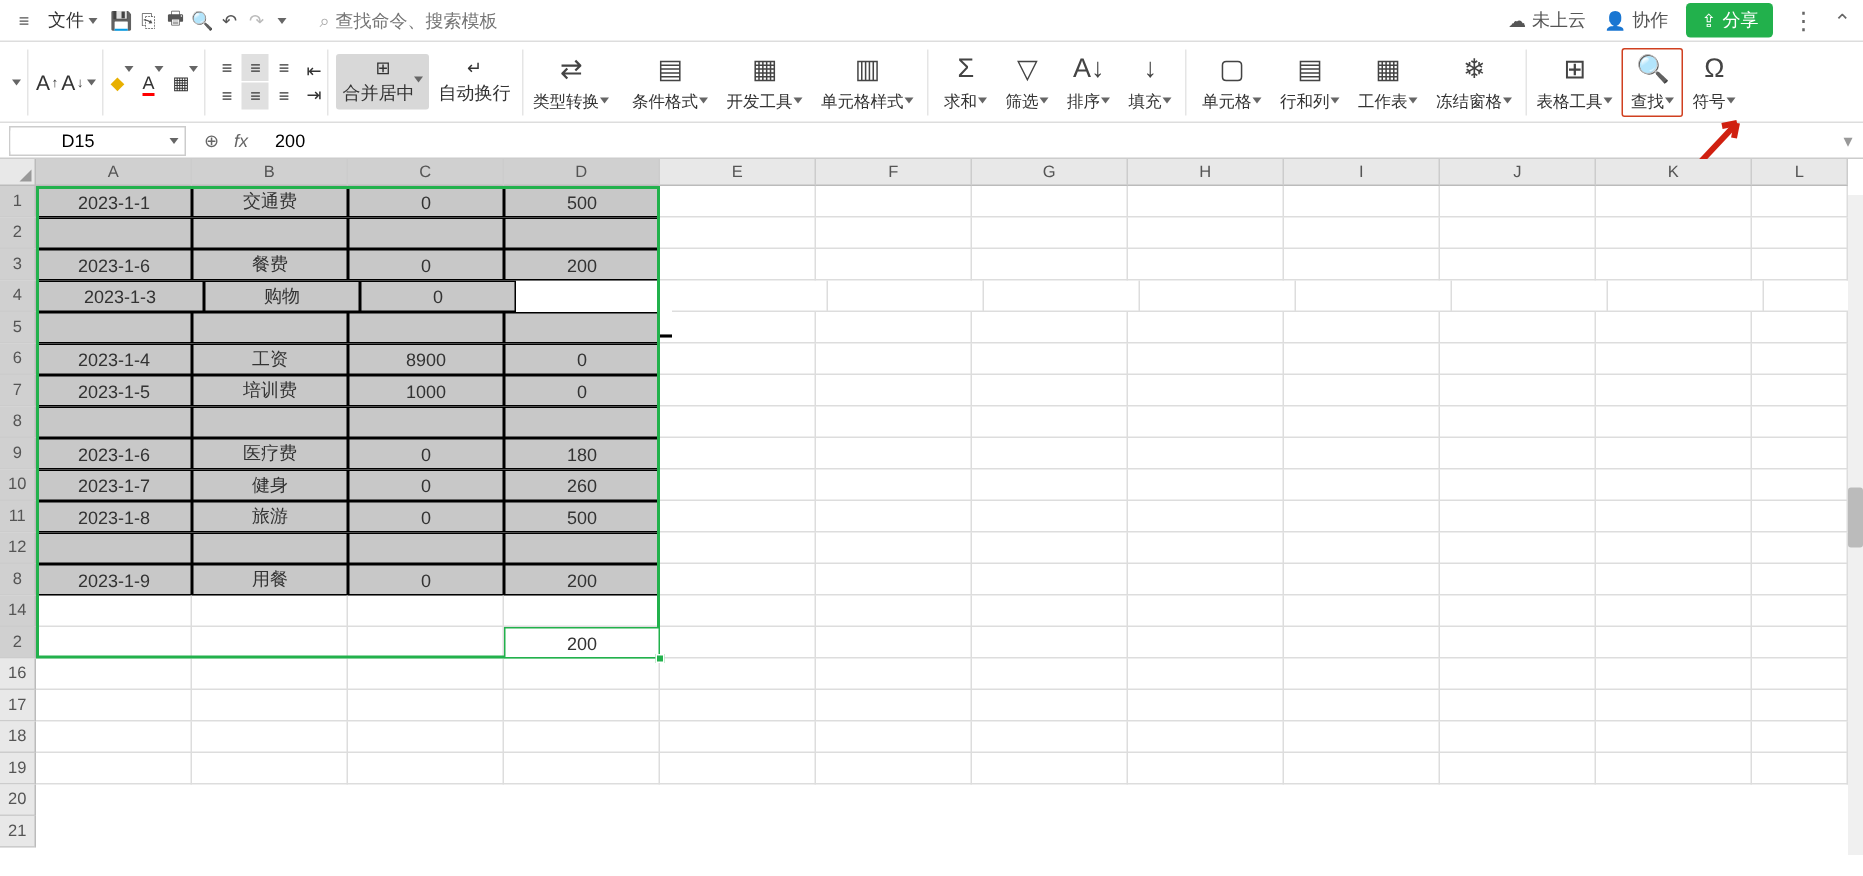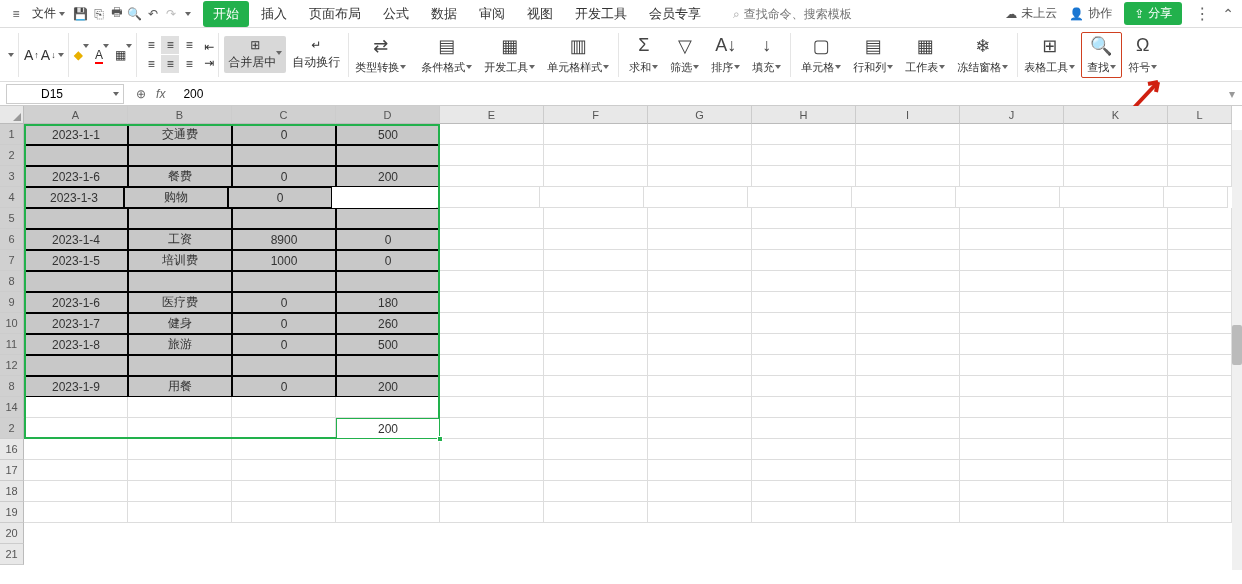--- a/index.html
+++ b/index.html
@@ -74,31 +74,20 @@
     <span>文件</span>
     <span class="caret"></span>
   </div>
   <span class="icon-sm">💾</span>
   <span class="icon-sm">⎘</span>
   <span class="icon-sm">🖶</span>
   <span class="icon-sm">🔍</span>
   <span class="icon-sm">↶</span>
   <span class="icon-sm" style="color:#bbb">↷</span>
   <span class="caret" style="margin-left:4px"></span>
-  <div class="tabs" id="tabs">
-      <div class="tab active">开始</div>
-      <div class="tab">插入</div>
-      <div class="tab">页面布局</div>
-      <div class="tab">公式</div>
-      <div class="tab">数据</div>
-      <div class="tab">审阅</div>
-      <div class="tab">视图</div>
-      <div class="tab">开发工具</div>
-      <div class="tab">会员专享</div>
-    </div>
   <div class="search-box">
     <span>⌕</span>
     <input placeholder="查找命令、搜索模板" style="">
   </div>
   <div class="right-top">
     <div class="cloud-btn">
         <span>☁</span>
         <span>未上云</span>
       </div>
     <div class="cloud-btn">
@@ -369,21 +358,21 @@
           <div class="cell" style="width: 104px;"></div>
           <div class="cell" style="width: 104px;"></div>
           <div class="cell" style="width: 104px;"></div>
           <div class="cell" style="width: 104px;"></div>
           <div class="cell" style="width: 104px;"></div>
           <div class="cell" style="width: 104px;"></div>
           <div class="cell" style="width: 104px;"></div>
           <div class="cell" style="width: 64px;"></div>
         </div>
         <div class="cell-row">
-          <div class="cell data-cell" style="width: 100px;">2023-1-3</div>
+          <div class="cell data-cell" style="width: 112px;">2023-1-3</div>
           <div class="cell data-cell" style="width: 104px;">购物</div>
           <div class="cell data-cell" style="width: 104px;">0</div>
           <div class="cell data-cell" style="width: 104px; margin-top: 36px;">800</div>
           <div class="cell" style="width: 104px;"></div>
           <div class="cell" style="width: 104px;"></div>
           <div class="cell" style="width: 104px;"></div>
           <div class="cell" style="width: 104px;"></div>
           <div class="cell" style="width: 104px;"></div>
           <div class="cell" style="width: 104px;"></div>
           <div class="cell" style="width: 104px;"></div>

